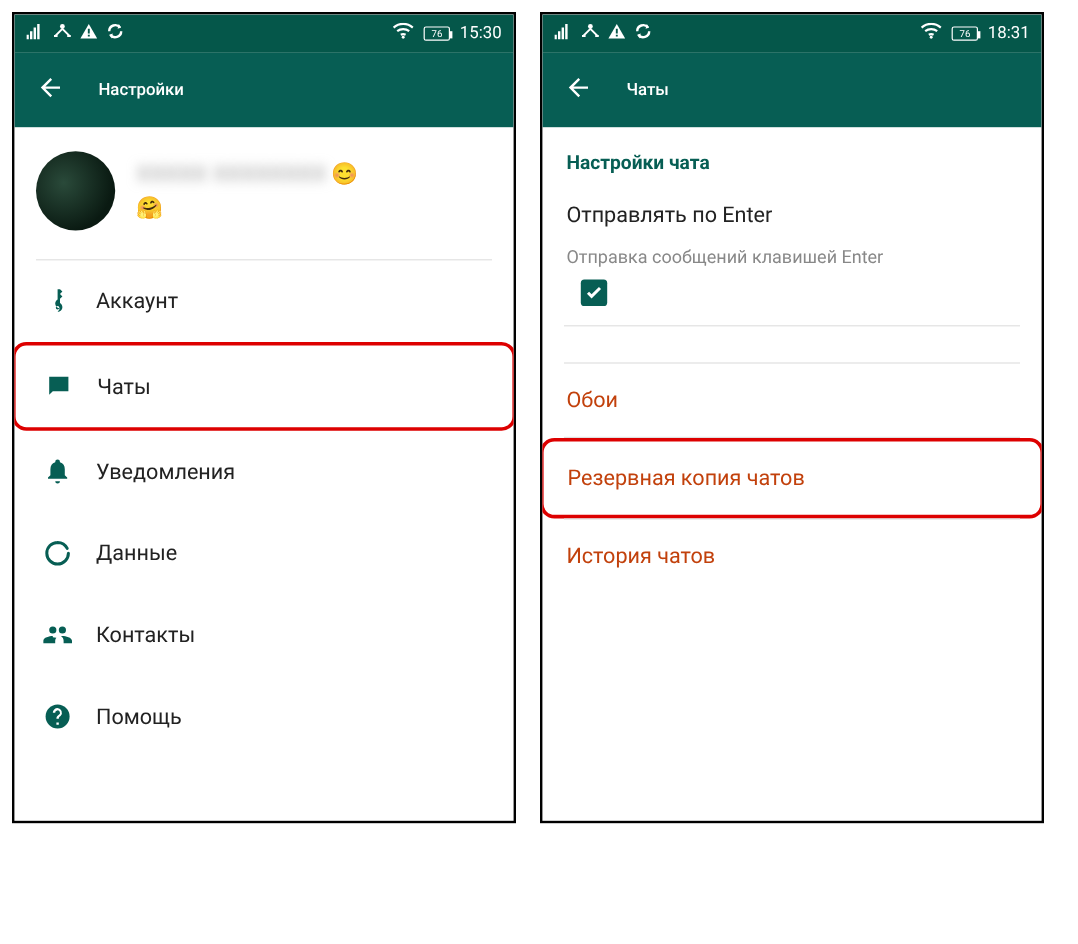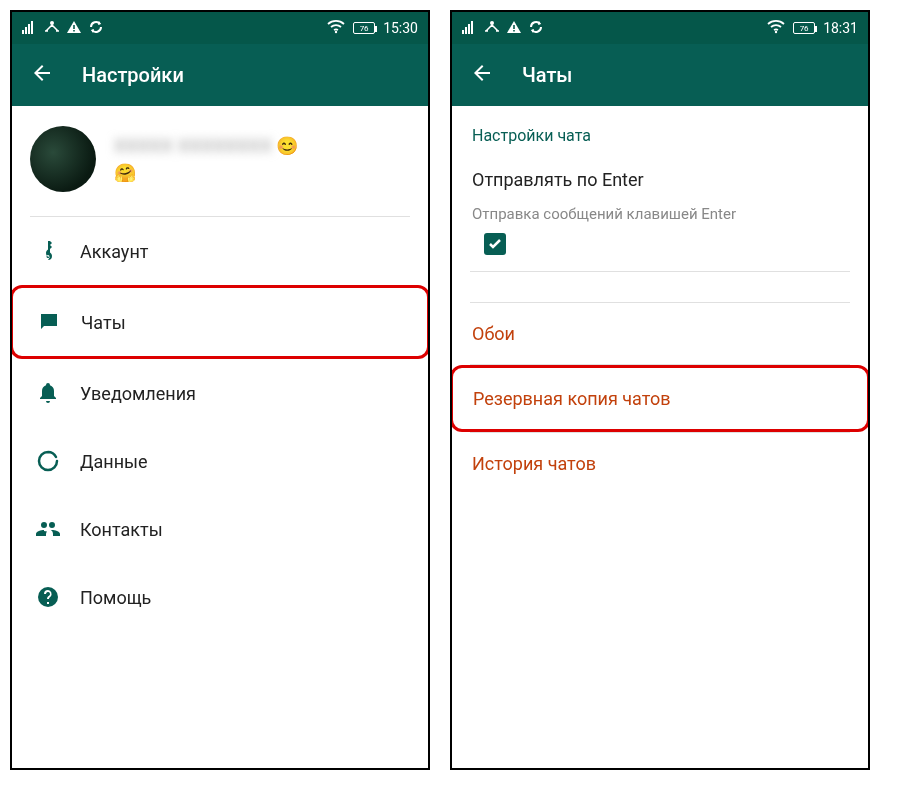--- a/index.html
+++ b/index.html
@@ -7,21 +7,21 @@
       font-family: Roboto, Arial, sans-serif;
       background: #fff;
       display: flex;
       gap: 20px;
       padding: 10px;
     }
     .phone {
       width: 420px;
       border: 2px solid #000;
       background: #fff;
-      height: 760px;
+      height: 676px;
       overflow: hidden;
     }
     .status-bar {
       background: #05574a;
       color: #fff;
       display: flex;
       align-items: center;
       padding: 4px 10px;
       font-size: 14px;
       height: 32px;
@@ -30,21 +30,21 @@
     .status-right { margin-left: auto; display: flex; gap: 8px; align-items: center; }
     .app-bar {
       background: #075e54;
       color: #fff;
       height: 62px;
       display: flex;
       align-items: center;
       padding: 0 18px;
       gap: 28px;
     }
-    .app-title { font-size: 20px; font-weight: 500; }
+    .app-title { font-size: 14px; font-weight: 500; }
     .profile-row {
       display: flex;
       align-items: center;
       padding: 20px 18px 24px;
       gap: 18px;
     }
     .avatar {
       width: 66px; height: 66px;
       border-radius: 50%;
       background: radial-gradient(circle at 35% 40%, #2a4a3a 0%, #0a1a12 70%);
@@ -69,21 +69,21 @@
     }
     .menu-icon { width: 24px; height: 24px; color: #075e54; flex-shrink: 0; }
     .highlight-red {
       border: 3px solid #d00;
       border-radius: 12px;
       margin: 0 -2px;
     }
     .section-header {
       color: #075e54;
       font-size: 16px;
-      font-weight: 400;
+      font-weight: 700;
       padding: 20px 20px 10px;
     }
     .setting-item {
       padding: 14px 20px 16px;
     }
     .setting-row { display: flex; align-items: flex-start; flex-direction: column; }
     .setting-text { flex: 1; }
     .setting-title { font-size: 18px; color: #222; margin-bottom: 3px; }
     .setting-sub { font-size: 15px; color: #888; line-height: 1.3; margin-top: 15px; }
     .checkbox {

